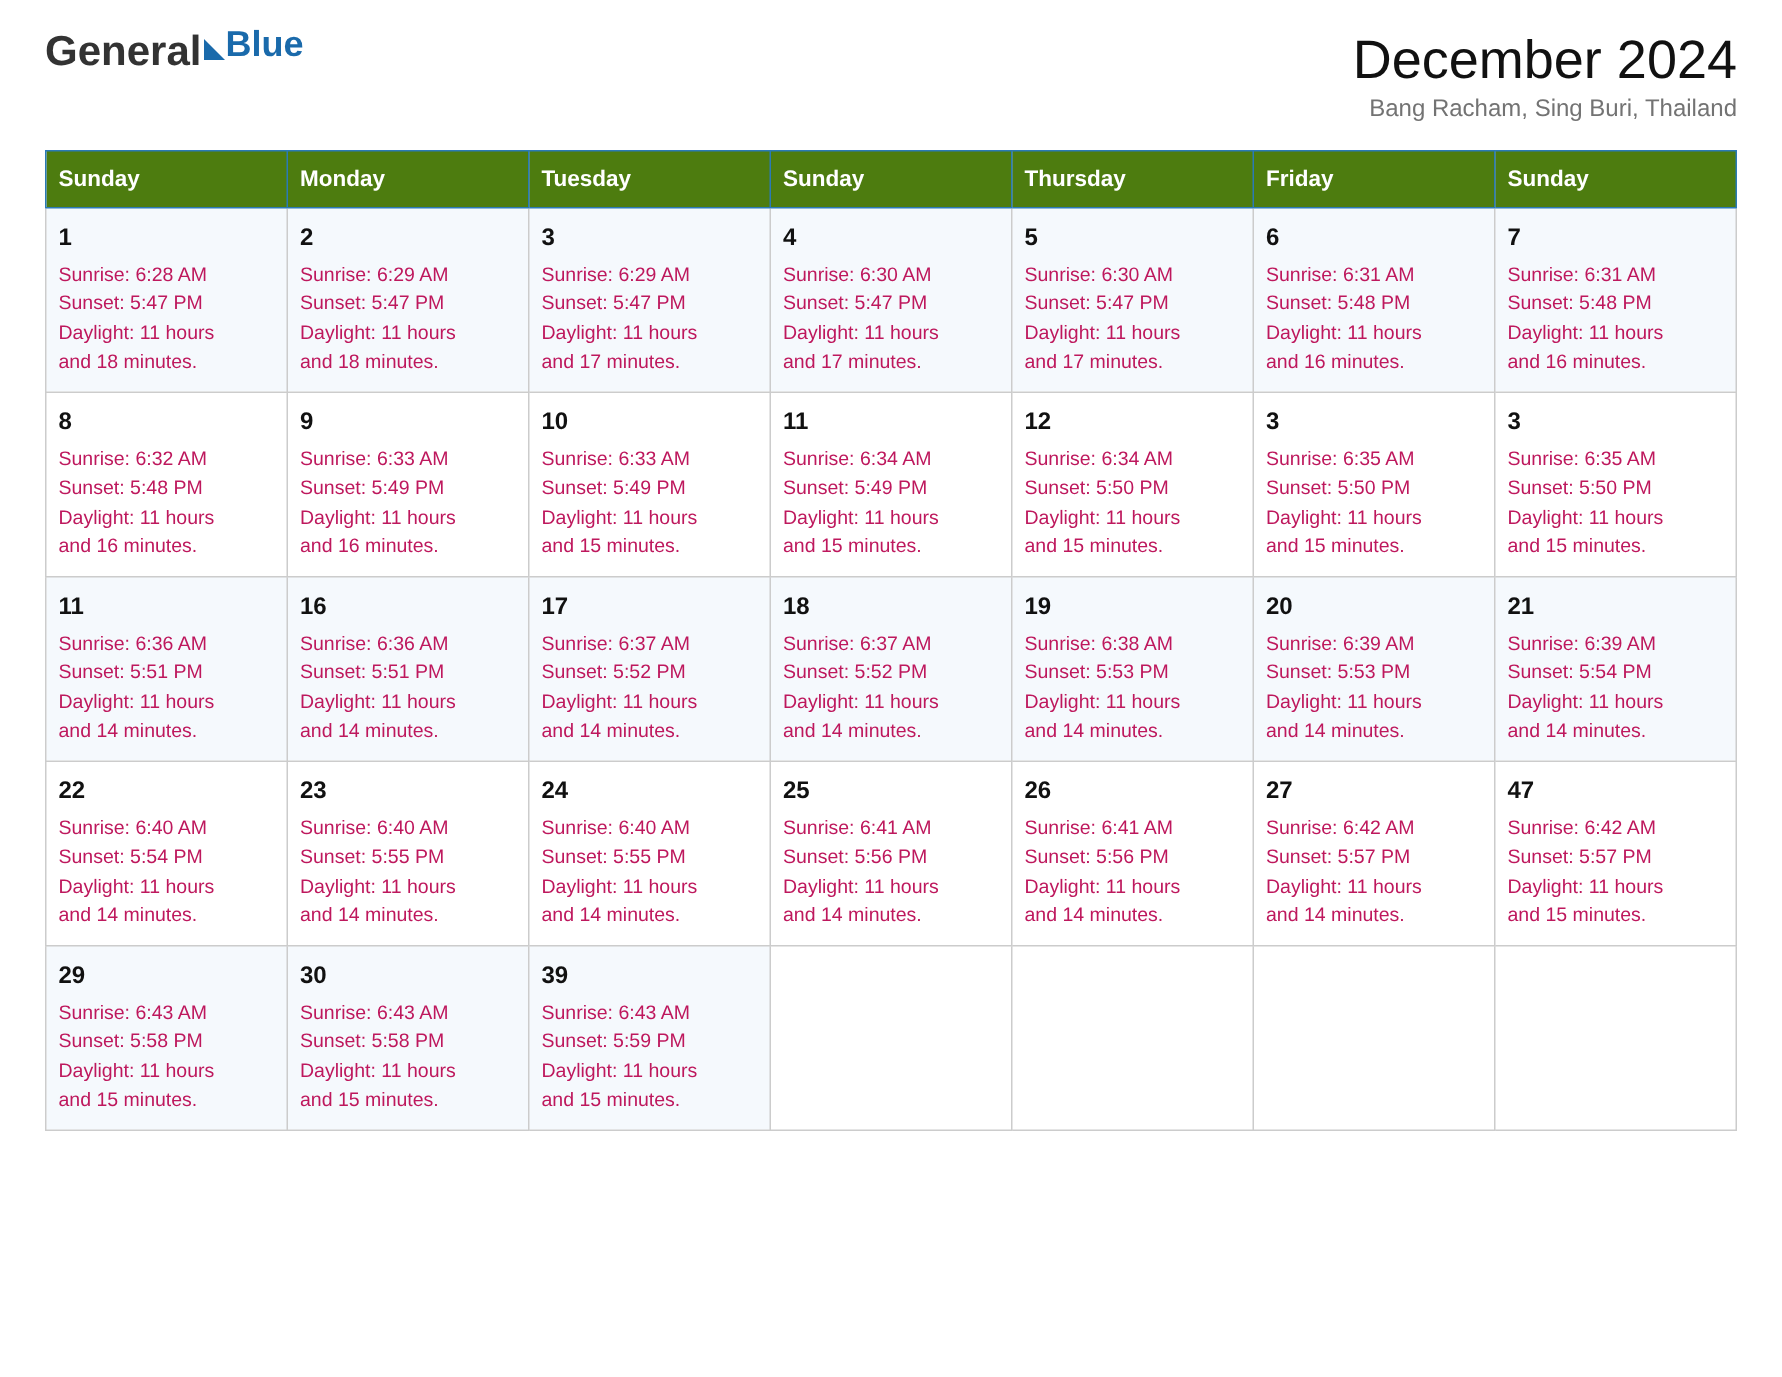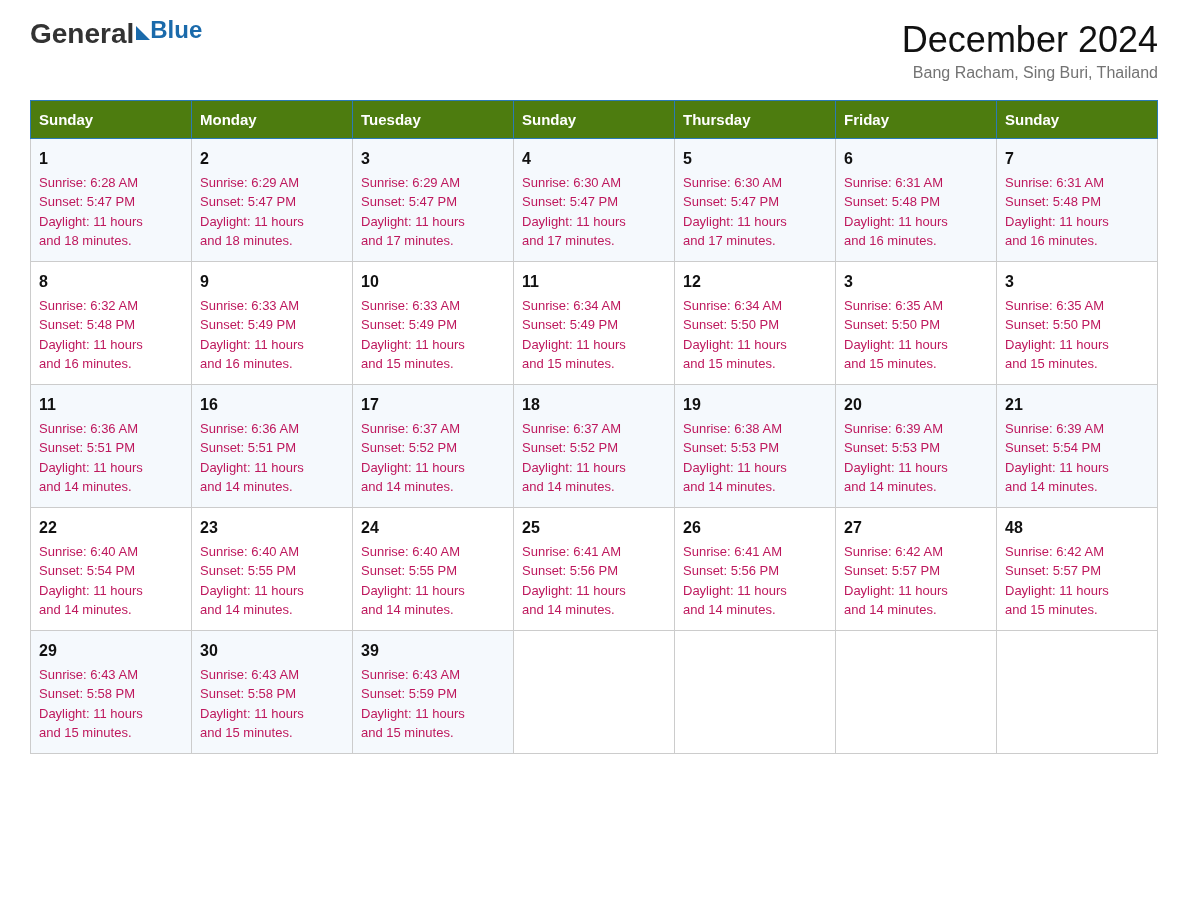--- a/index.html
+++ b/index.html
@@ -250,21 +250,21 @@
         </td>
         <td>
           <div class="day-number">26</div>
           <div class="day-info">Sunrise: 6:41 AM<br>Sunset: 5:56 PM<br>Daylight: 11 hours<br>and 14 minutes.</div>
         </td>
         <td>
           <div class="day-number">27</div>
           <div class="day-info">Sunrise: 6:42 AM<br>Sunset: 5:57 PM<br>Daylight: 11 hours<br>and 14 minutes.</div>
         </td>
         <td>
-          <div class="day-number">48</div>
+          <div class="day-number">47</div>
           <div class="day-info">Sunrise: 6:42 AM<br>Sunset: 5:57 PM<br>Daylight: 11 hours<br>and 15 minutes.</div>
         </td>
       </tr>
       <tr>
         <td>
           <div class="day-number">29</div>
           <div class="day-info">Sunrise: 6:43 AM<br>Sunset: 5:58 PM<br>Daylight: 11 hours<br>and 15 minutes.</div>
         </td>
         <td>
           <div class="day-number">30</div>

